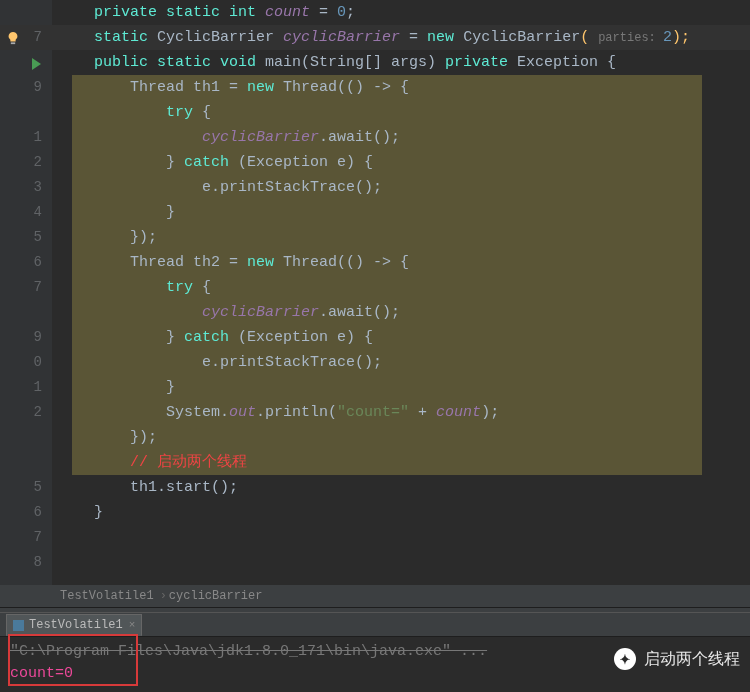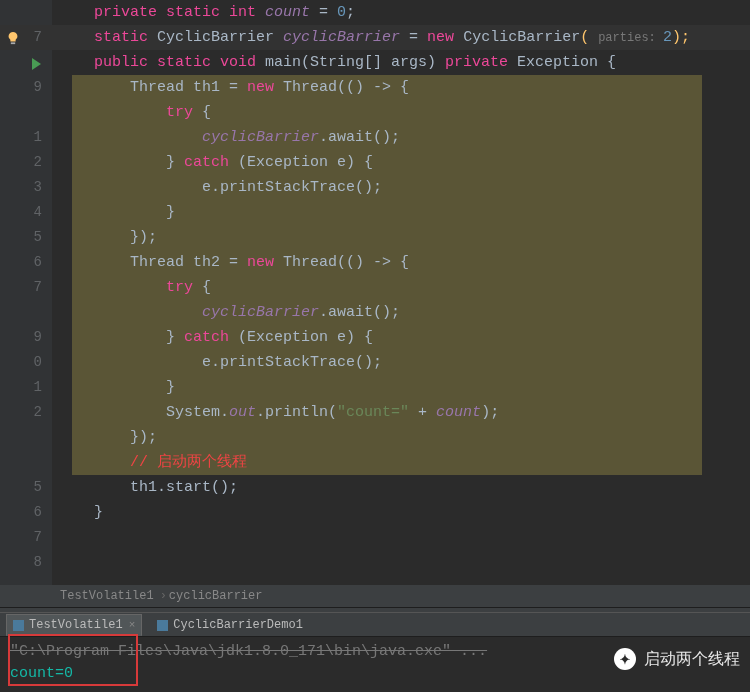--- a/index.html
+++ b/index.html
@@ -58,21 +58,21 @@
     padding-left:6px;
     position:relative;
   }
   .hl-block {
     position:absolute;
     background:#5a5536;
     z-index:0;
   }
   .code-content { position:relative; z-index:1; }
   .curline { background:#323232; }
-  .kw { color:#ec4899; }
+  .kw { color:#5eead4; }
   .ital { font-style:italic; }
   .field { color:#9876aa;margin-top:32px; }
   .num { color:#6897bb; }
   .str { color:#6a8759; }
   .comment { color:#ef4444; }
   .paramhint { color:#787878; font-size:12px; }
   .plain { color:#a9b7c6; }
   .yellowparen { color:#ffc66d; }
   .sep { height:6px; background:#3c3f41; border-top:1px solid #1e1e1e; border-bottom:1px solid #555; }
   .breadcrumbs {
@@ -224,29 +224,25 @@
 </div>
 
 <div class="sep"></div>
 
 <div class="run-tabs">
   <div class="run-tab active">
     <span class="tab-ico"></span>
     <span>TestVolatile1</span>
     <span class="tab-x">×</span>
   </div>
-  <div class="run-tab">
-    <span class="tab-ico"></span>
-    <span>CyclicBarrierDemo1</span>
-  </div>
 </div>
 
 <div class="console">
   <div class="console-line" style="text-decoration:line-through;color:#777">"C:\Program Files\Java\jdk1.8.0_171\bin\java.exe" ...</div>
-  <div class="console-line" style="color:#14b8a6">count=0</div>
+  <div class="console-line" style="color:#ec4899">count=0</div>
 </div>
 
 <div class="hl-redbox"></div>
 
 <div class="watermark">
   <span class="wm-ico">✦</span>
   <span>启动两个线程</span>
 </div>
 
 </body></html>

